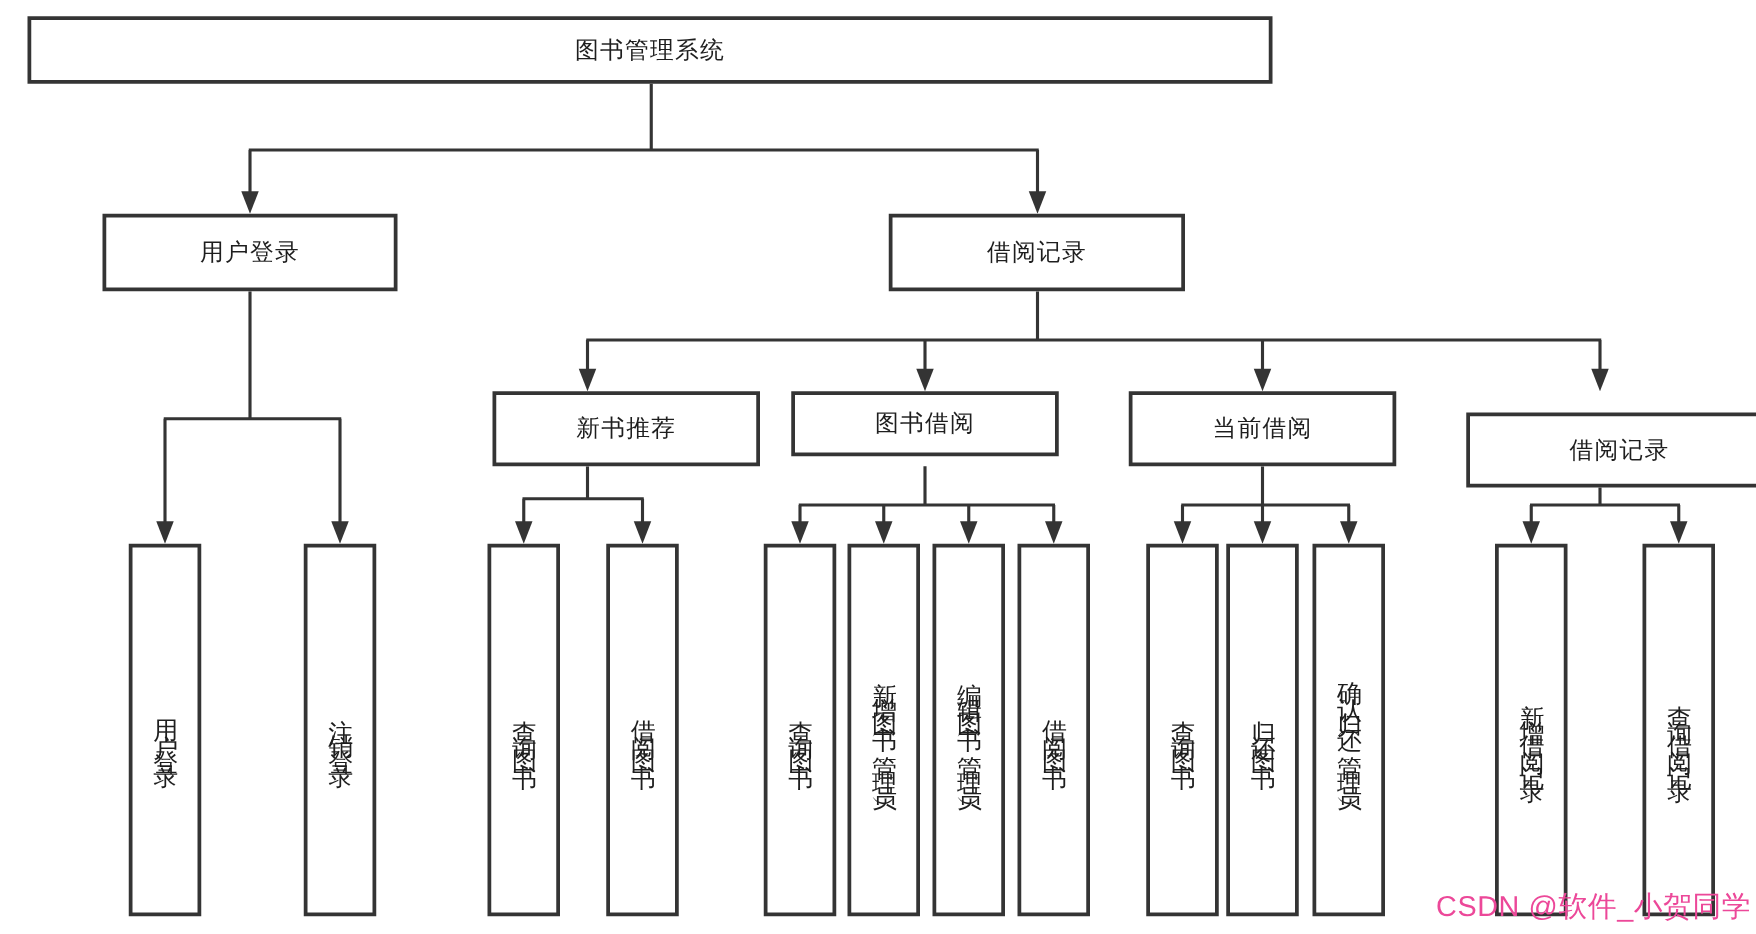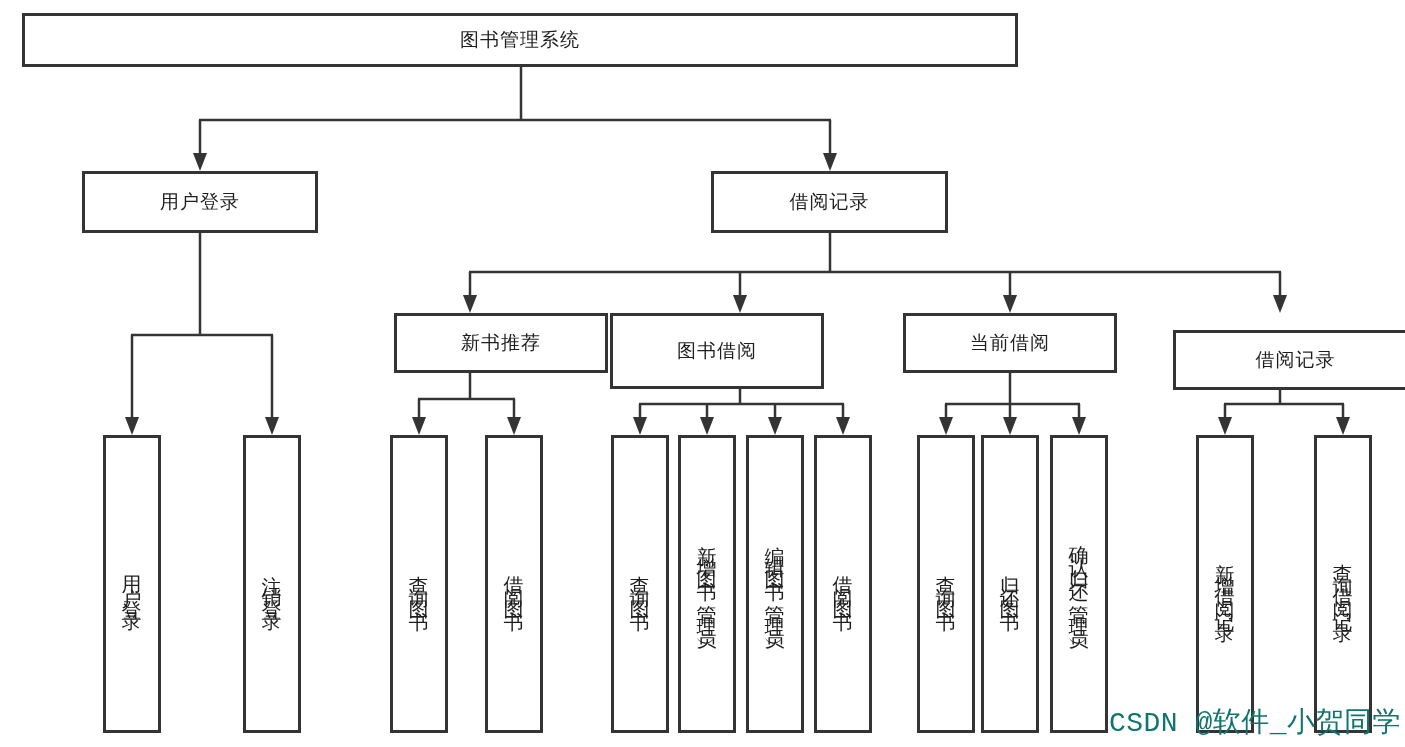--- a/index.html
+++ b/index.html
@@ -42,25 +42,24 @@
     letter-spacing: 12px;
     line-height: 1;
     top: 435px;
     width: 58px;
     height: 298px;
   }
   .watermark {
     position: absolute;
     right: 4px;
     bottom: 6px;
-    font-size: 28px;
-    color: #0f766e;
+    font-size: 23px;
+    color: #ec4899;
     letter-spacing: 0.5px;
     white-space: nowrap;
-    font-family: Liberation Mono, monospace;
   }
 </style>
 </head>
 <body>
 
 <div id="stage">
 
   <svg id="wires" viewBox="0 0 1405 747" xmlns="http://www.w3.org/2000/svg">
     <g stroke="#343434" stroke-width="2.5" fill="none">
 
@@ -108,21 +107,21 @@
   <div class="node h-node" style="left:82px; top:171px; width:236px; height:62px;">
     <span>用户登录</span>
   </div>
   <div class="node h-node" style="left:711px; top:171px; width:237px; height:62px;">
     <span>借阅记录</span>
   </div>
 
   <div class="node h-node" style="left:363px; top:313px; width:214px; height:60px;margin-left:31px;">
     <span>新书推荐</span>
   </div>
-  <div class="node h-node" style="left:610px; top:313px; width:214px; height:76px;">
+  <div class="node h-node" style="left:633px; top:313px; width:214px; height:52px;">
     <span>图书借阅</span>
   </div>
   <div class="node h-node" style="left:903px; top:313px; width:214px; height:60px;justify-content:center;">
     <span>当前借阅</span>
   </div>
   <div class="node h-node" style="left:1173px; top:330px; width:245px; height:60px;">
     <span>借阅记录</span>
   </div>
 
   <div class="node leaf" style="left:103px;">

